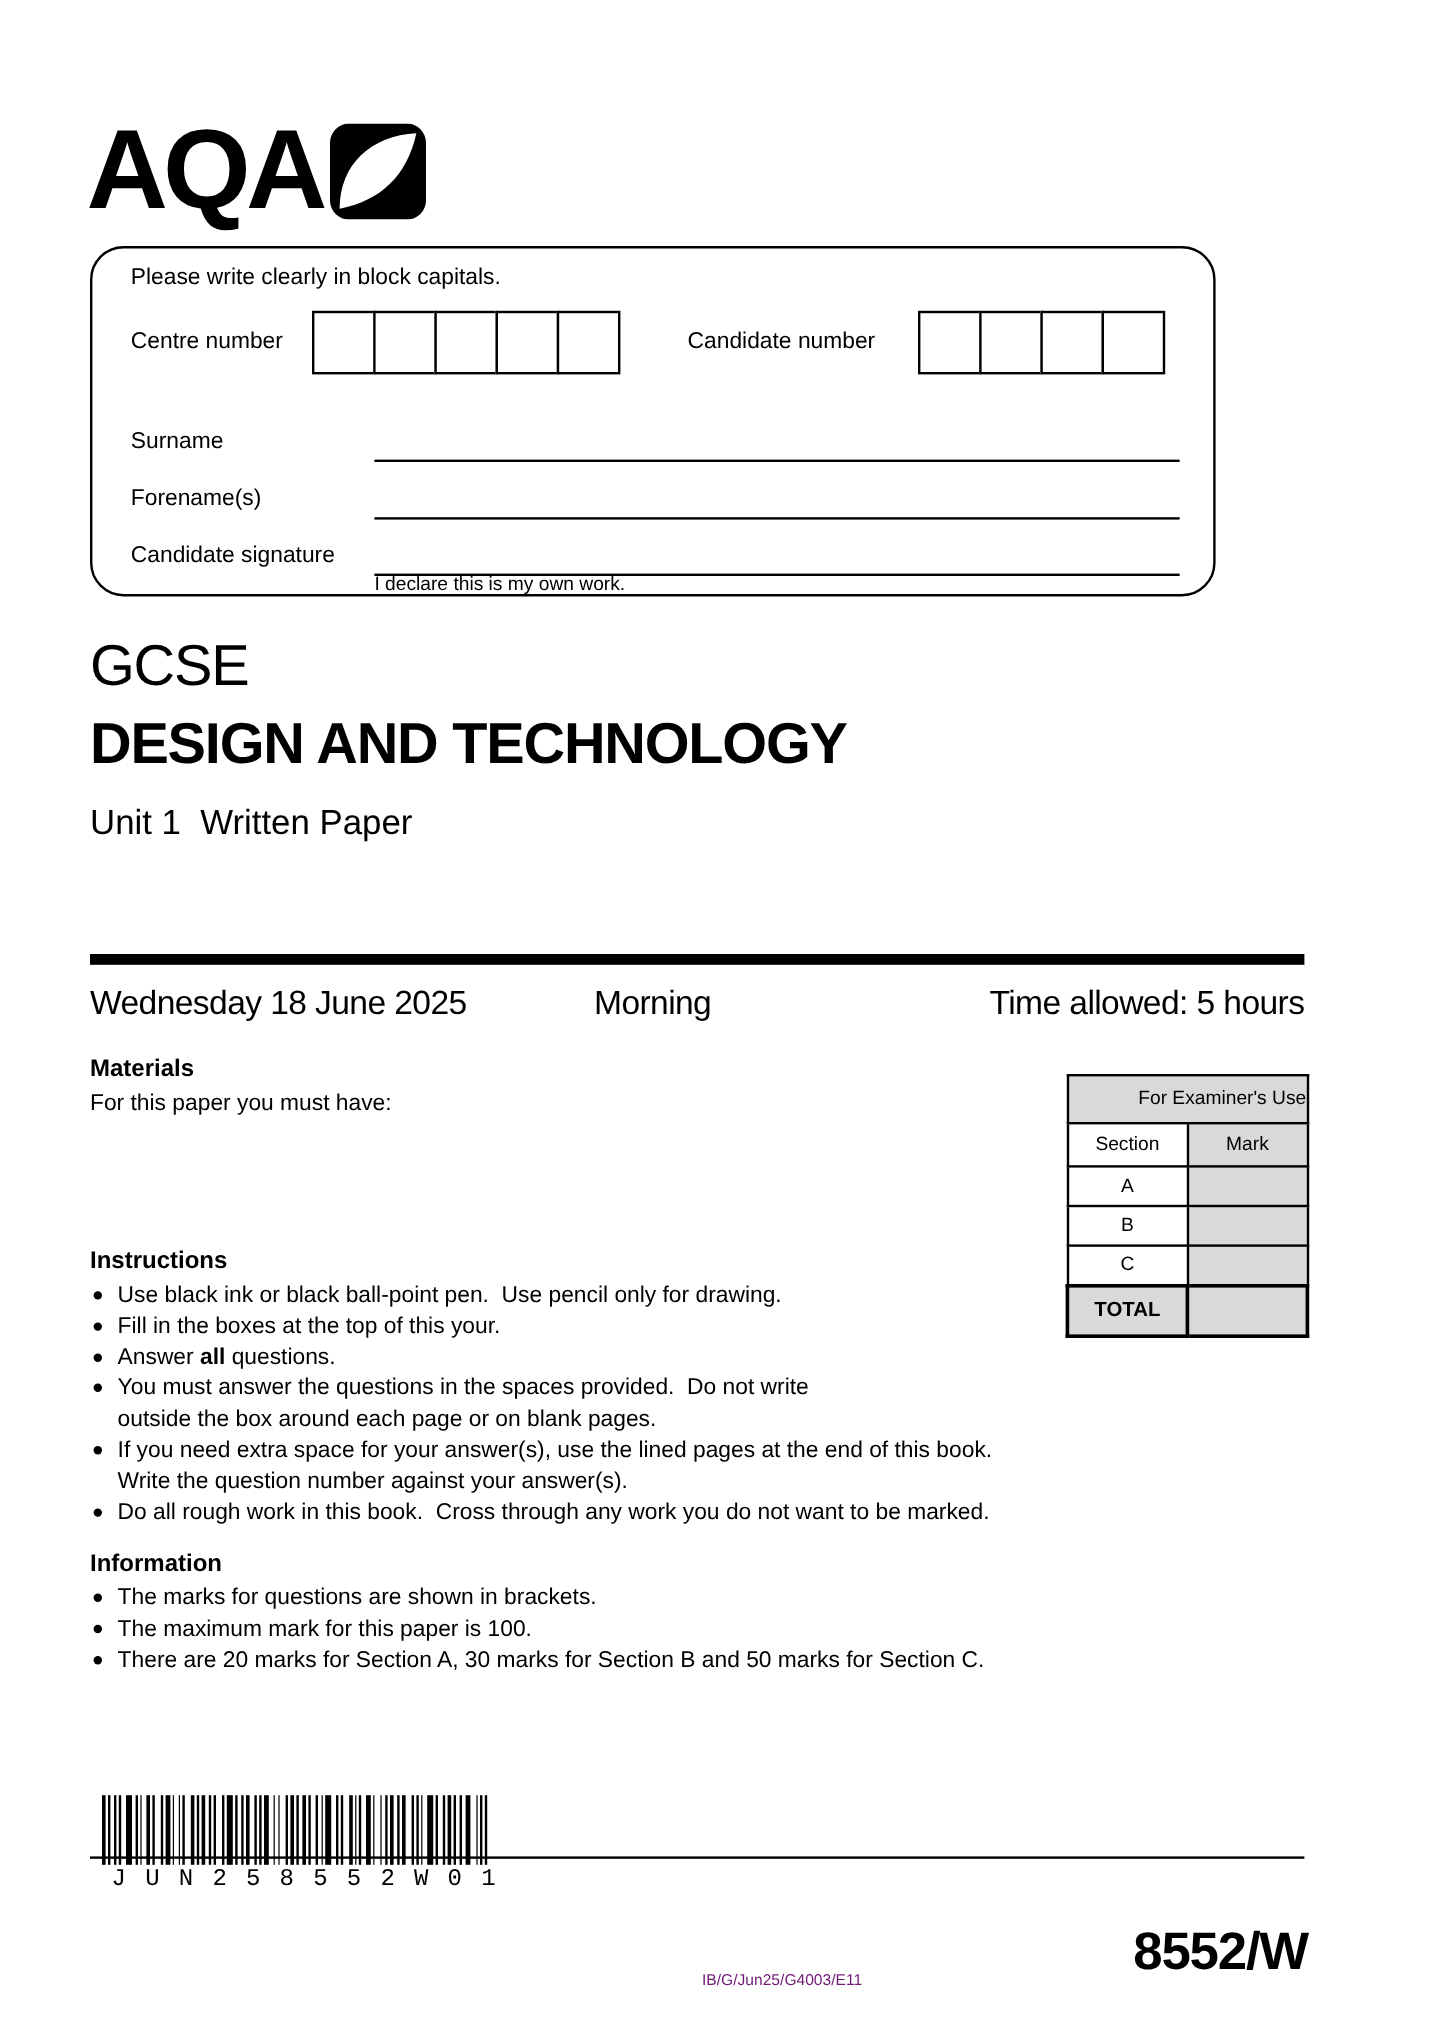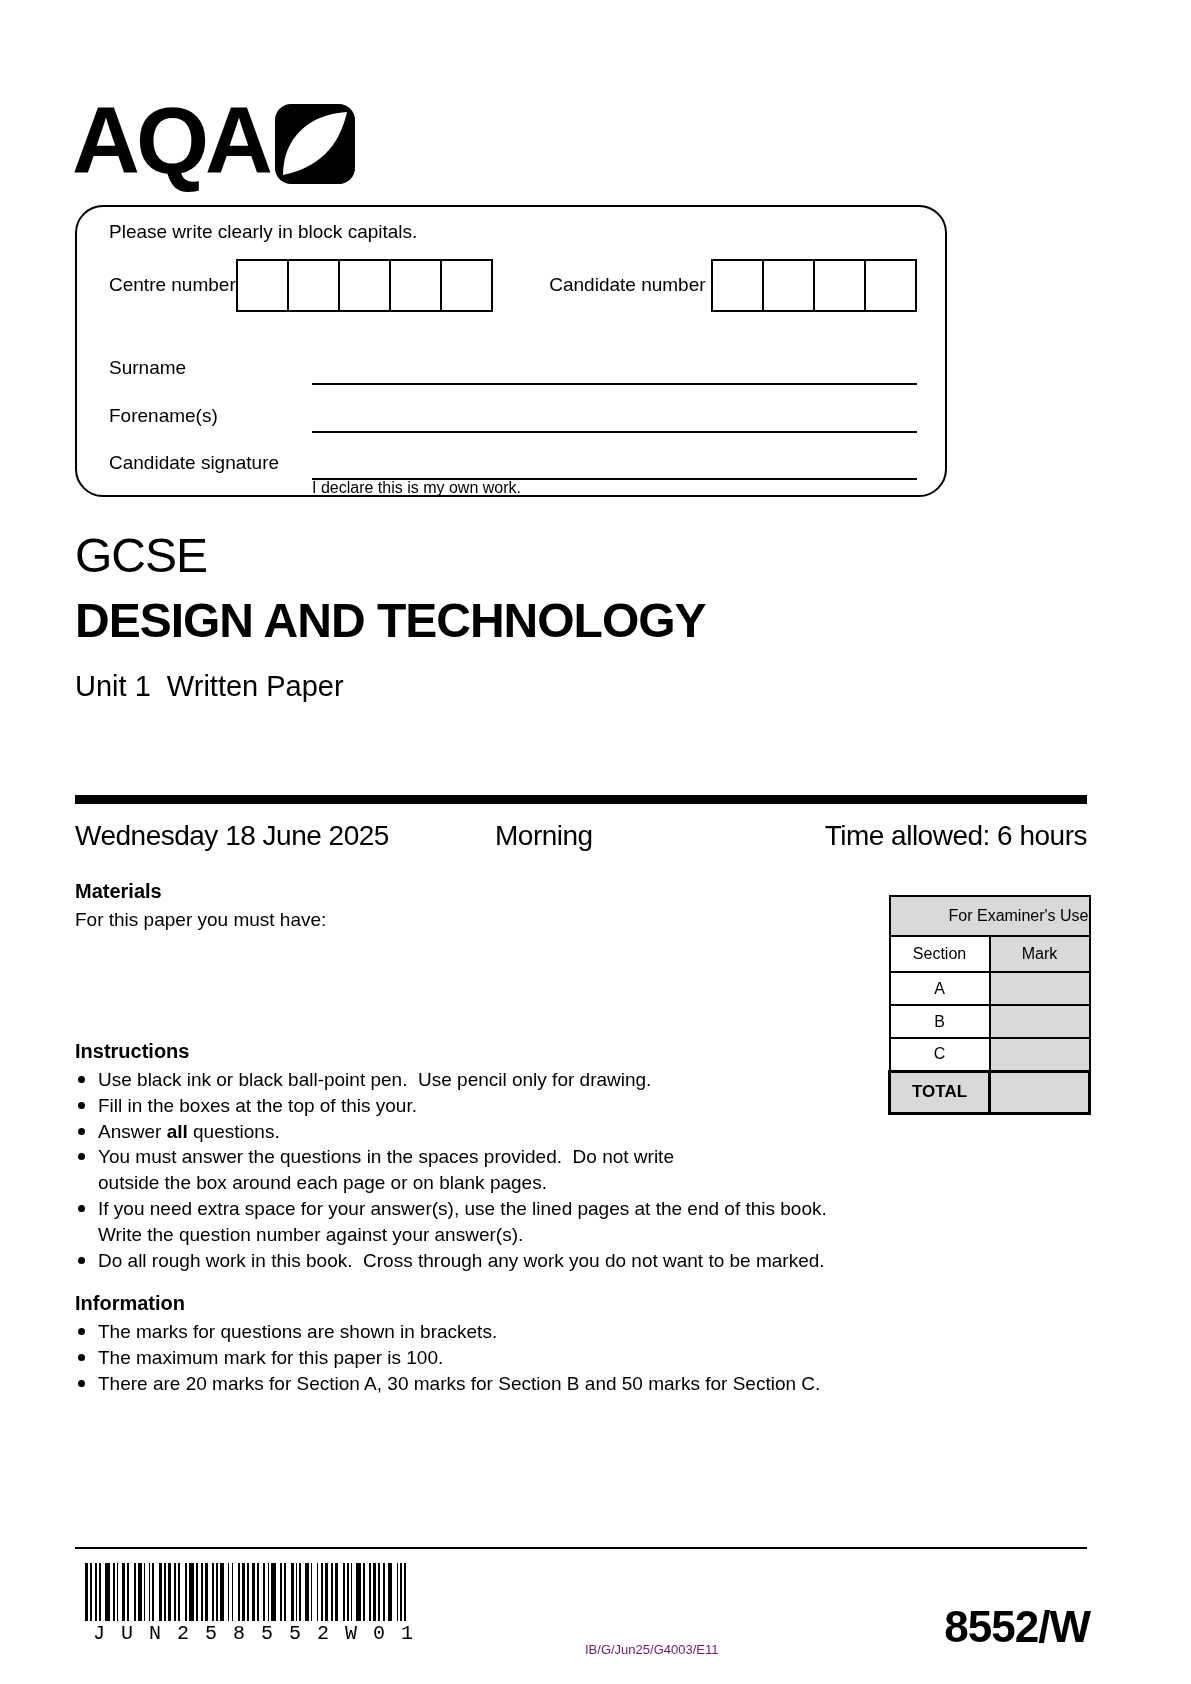--- a/index.html
+++ b/index.html
@@ -6,21 +6,21 @@
   html,body { background:#ffffff; }
   body { font-family:"Liberation Sans", sans-serif; color:#000; }
   .page { position:relative; width:1191px; height:1684px; background:#fff; overflow:hidden; }
 
   
   .logo { position:absolute; left:72px; top:80px; display:flex; align-items:flex-end; }
   .logo-text { font-size:94px; font-weight:900; letter-spacing:-4px; line-height:1; margin-top:14px; }
   .logo-leaf { margin-left:6px; }
 
   
-  .cand-box { position:absolute; left:75px; top:205px; width:872px; height:292px;
+  .cand-box { position:absolute; left:75px; top:205px; width:938px; height:292px;
               border:2px solid #000; border-radius:28px; }
   .cand-instruction { position:absolute; left:32px; top:14px; font-size:19px; }
   .num-row { position:absolute; left:32px; top:50px; right:28px; height:56px; display:flex; align-items:center; }
   .num-label { font-size:19px; }
   .lbl-centre { width:151px; }
   .lbl-cand { width:192px; margin-left:56px; }
   .numboxes { display:flex; }
   .numcell { width:53px; height:53px; border:2px solid #000; background:#fff; }
   .numcell + .numcell { margin-left:-2px; }
   .name-row { position:absolute; left:32px; right:28px; height:26px; }
@@ -63,21 +63,21 @@
   table.exam .grey { background:#d9d9d9; }
   table.exam .t-title { width:200px; height:40px;text-align:right; }
   table.exam .col-h { width:100px; height:36px; }
   table.exam .s-cell { height:33px; background:#fff; }
   table.exam .m-cell { height:33px; }
   table.exam tr.total td { border:3px solid #000; height:42px; }
   table.exam .total-label { font-weight:bold; font-size:17px; }
 
   
   .rule-thin { position:absolute; left:75px; top:1547px; width:1012px; height:2px; background:#000; }
-  .barcode { position:absolute; left:85px; top:1563px; }
+  .barcode { position:absolute; left:85px; top:1496px; }
   .barcode-bars { display:flex; align-items:stretch; height:58px; }
   .barcode-bars span { display:inline-block; background:#000; height:100%; }
   .barcode-caption { font-family:"Liberation Mono", monospace; font-size:20px; letter-spacing:16px; margin-top:1px; padding-left:8px; white-space:nowrap; }
   .footer-ref { position:absolute; left:585px; top:1642px; font-size:13px; color:#701a75; }
   .paper-code { position:absolute; right:101px; top:1602px; font-size:44px; font-weight:bold; letter-spacing:-1px; }
 </style>
 </head>
 <body>
 
 <div class="page">
@@ -132,21 +132,21 @@
     <div class="qualification">GCSE</div>
     <div class="subject">DESIGN AND TECHNOLOGY</div>
     <div class="unit">Unit 1  Written Paper</div>
   </div>
 
   <div class="rule-thick"></div>
 
   <div class="session">
     <div class="session-date">Wednesday 18 June 2025</div>
     <div class="session-ampm">Morning</div>
-    <div class="session-time">Time allowed: 6 hours</div>
+    <div class="session-time">Time allowed: 5 hours</div>
   </div>
 
   <div class="materials">
     <div class="section-h">Materials</div>
     <div class="body-text">For this paper you must have:</div>
   </div>
 
   <div class="exam-table-wrap">
     <table class="exam">
       <thead>

